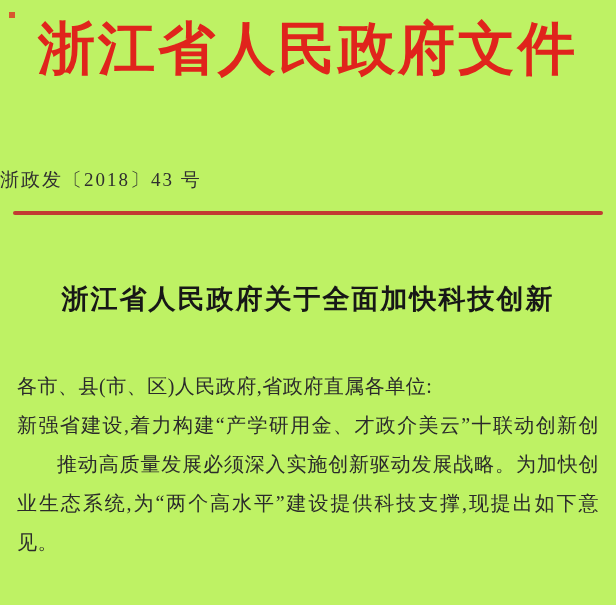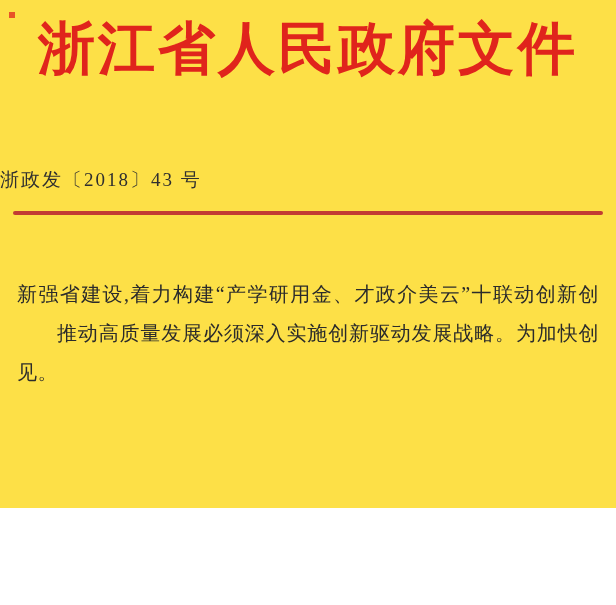--- a/index.html
+++ b/index.html
@@ -1,22 +1,22 @@
 <!DOCTYPE html>
 <html style="--header_red: #e0241c; --rule_red: #c23b33; --text_dark: #2c2c2c;"><head>
 <meta charset="utf-8">
 <style>
   * { margin: 0; padding: 0; box-sizing: border-box; }
   html, body { background: #ffffff; }
   .page {
     position: relative;
     width: 616px;
-    height: 508px;
+    height: 605px;
     margin: 0 auto;
-    background: #fde047;
+    background: #bef264;
     overflow: hidden;
     font-family: "Liberation Serif", "DejaVu Serif", serif;
     color: var(--text_dark, #2c2c2c);
   }
   .artifact {
     position: absolute;
     left: 9px;
     top: 12px;
     width: 6px;
     height: 6px;
@@ -86,21 +86,24 @@
 
   <div class="artifact"></div>
 
   <h1 class="masthead">浙江省人民政府文件</h1>
 
   <div class="docnum">浙政发〔2018〕43 号</div>
 
   <div class="rule"></div>
 
   <div class="title-block">
+    <div class="title-line">浙江省人民政府关于全面加快科技创新</div>
   </div>
 
   <div class="body-block">
+    <div class="body-line">各市、县(市、区)人民政府,省政府直属各单位:</div>
     <div class="body-line fill">新强省建设,着力构建“产学研用金、才政介美云”十联动创新创</div>
     <div class="body-line fill indent">推动高质量发展必须深入实施创新驱动发展战略。为加快创</div>
+    <div class="body-line fill">业生态系统,为“两个高水平”建设提供科技支撑,现提出如下意</div>
     <div class="body-line">见。</div>
   </div>
 
 </div>
 
 </body></html>

